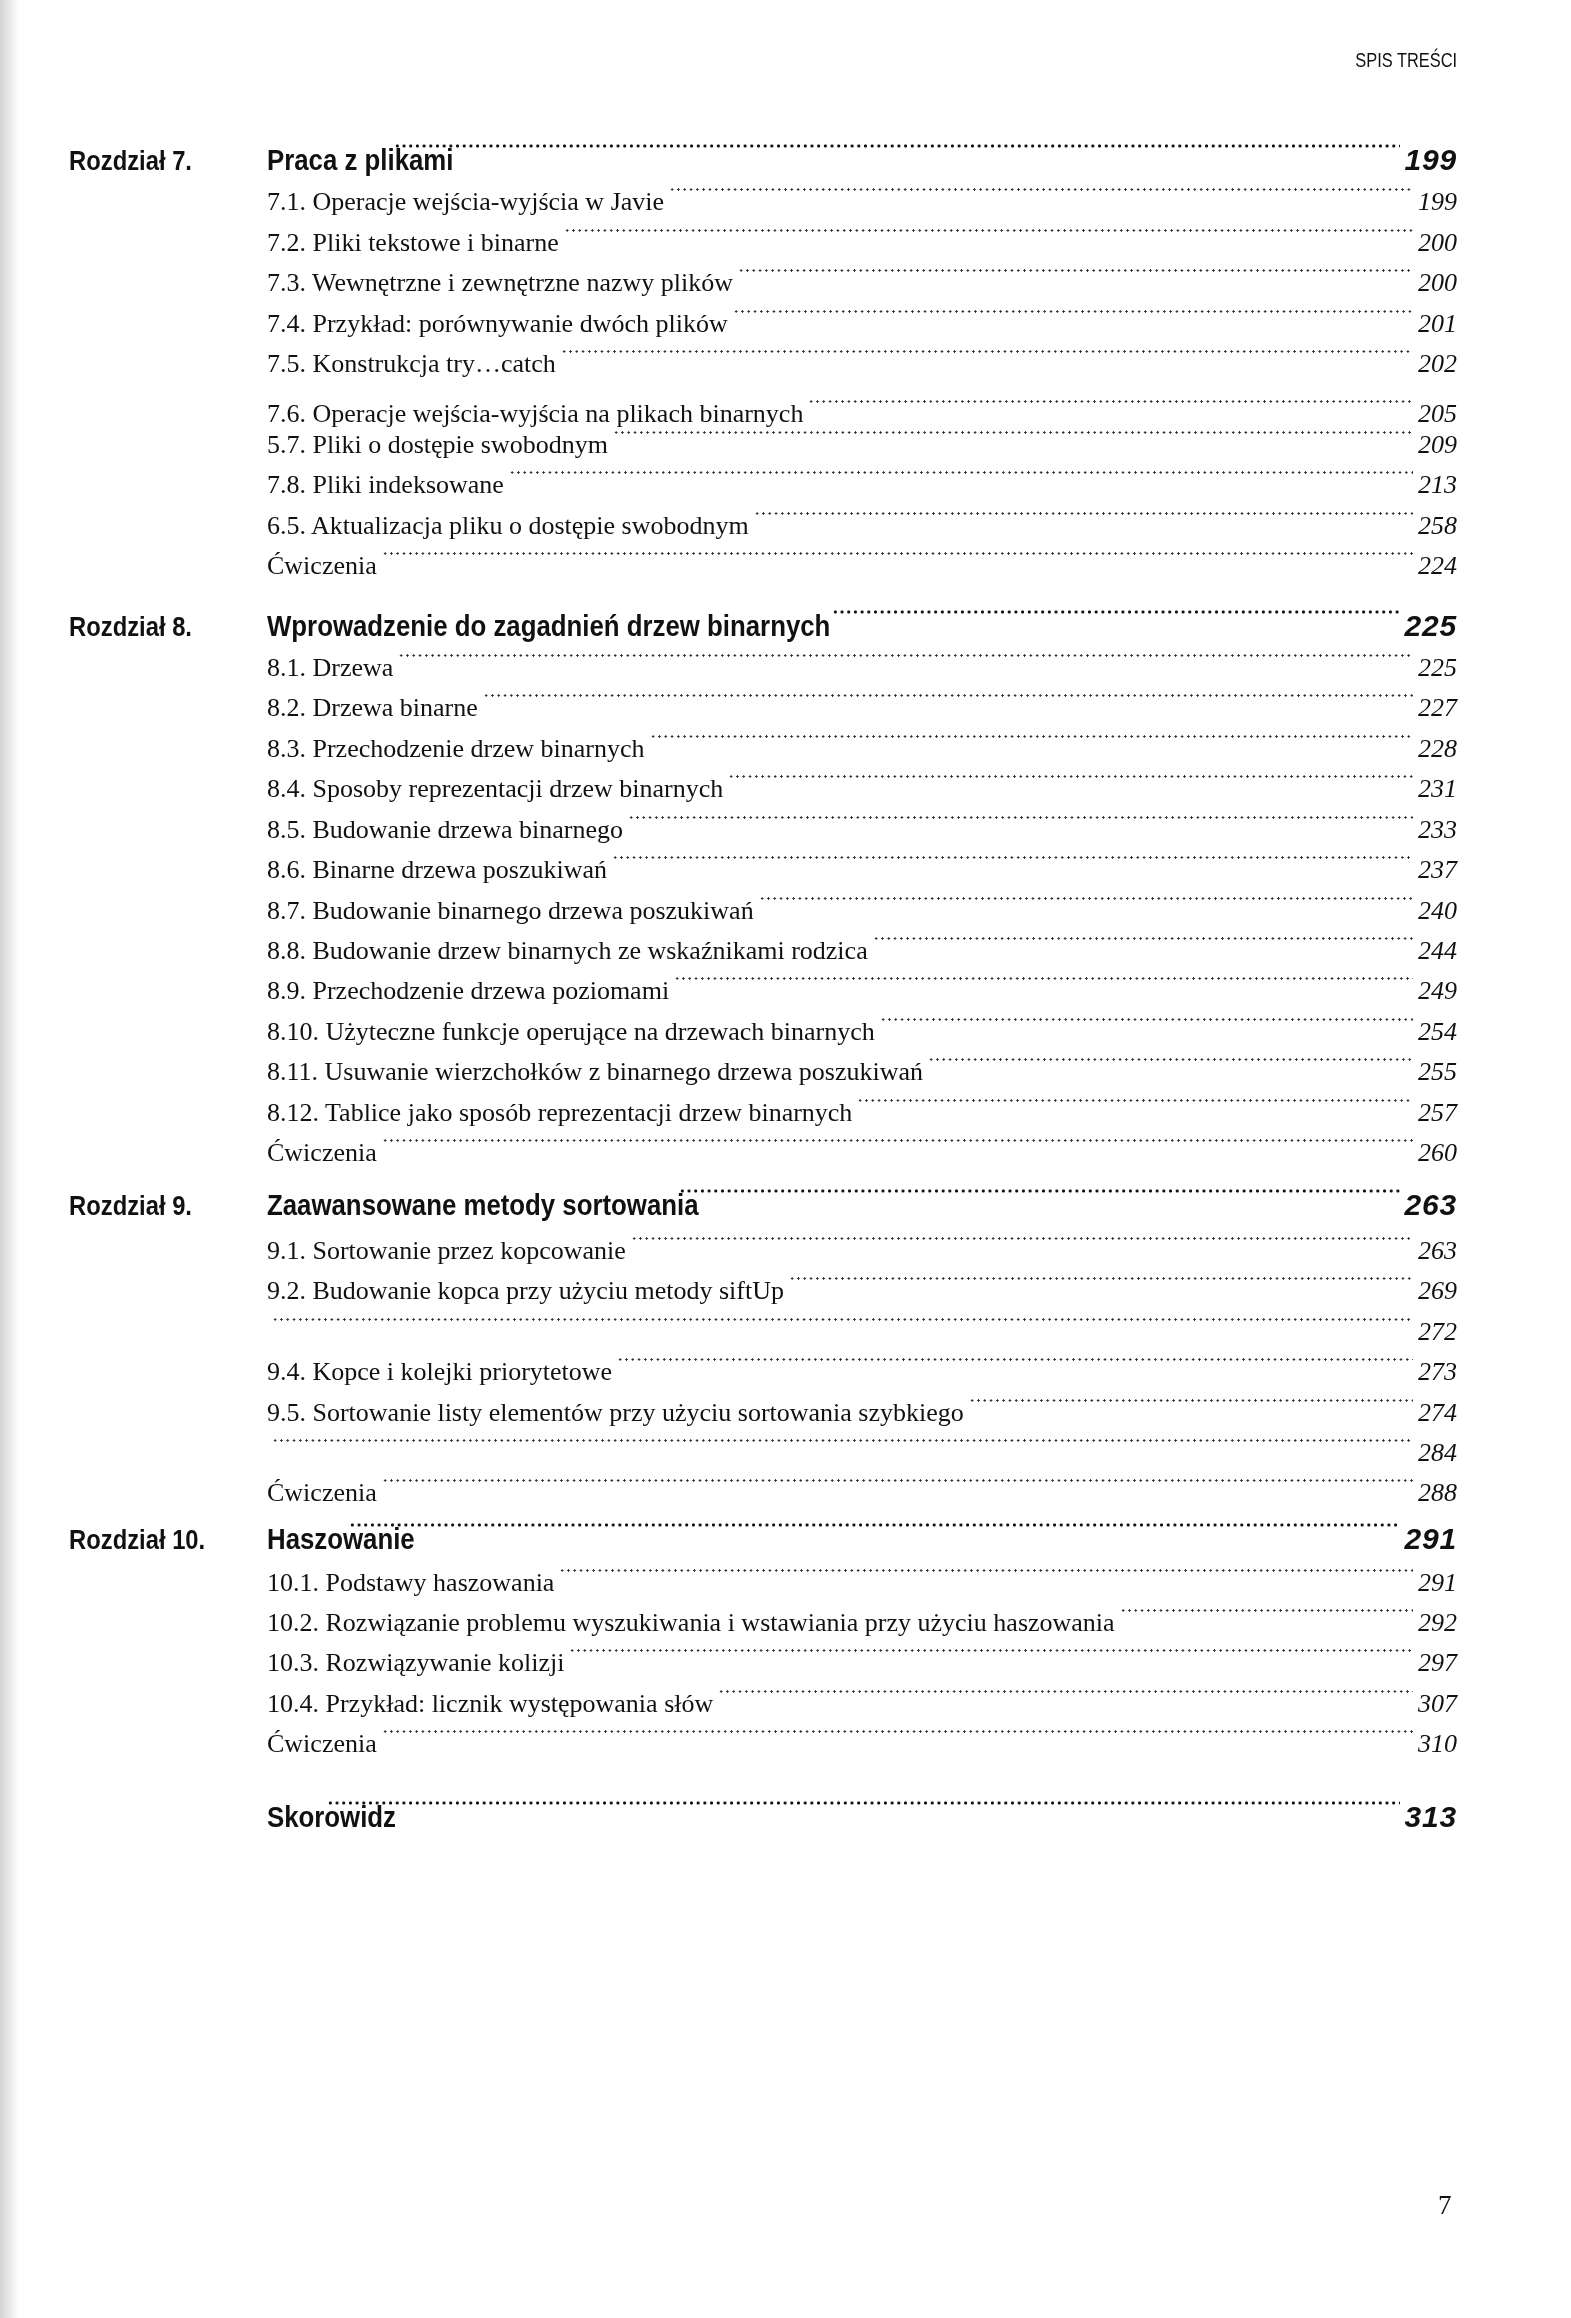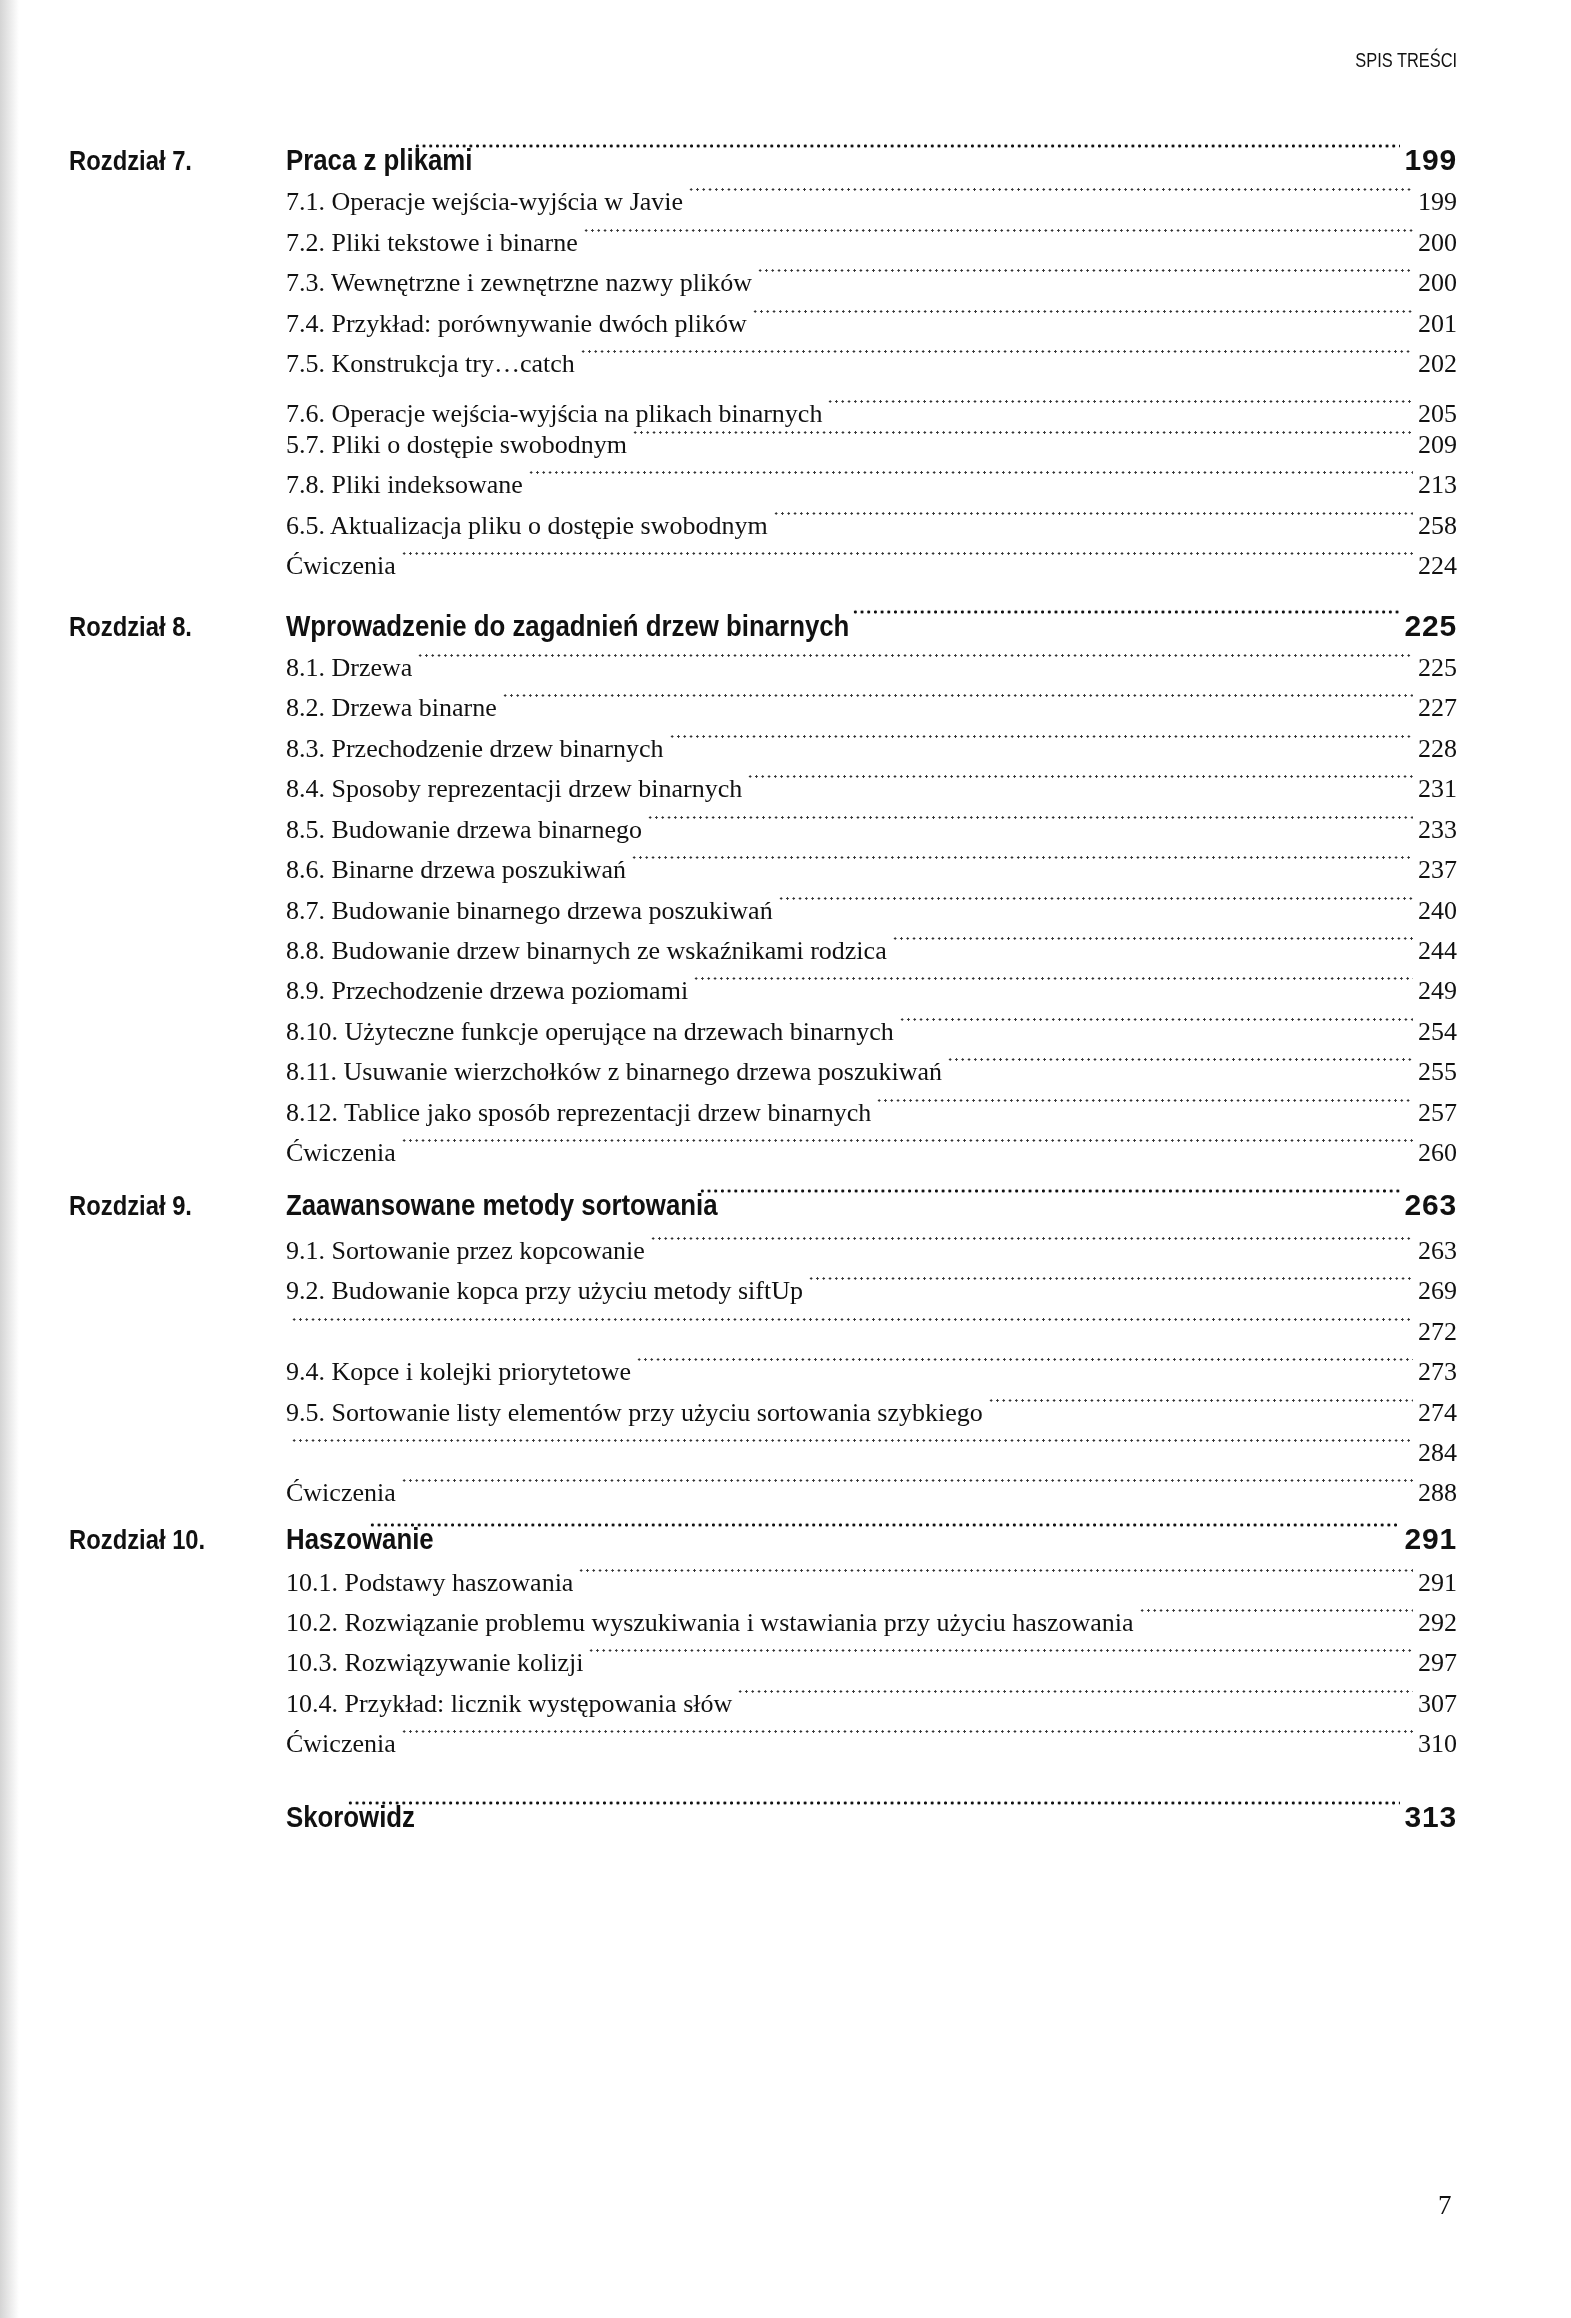--- a/index.html
+++ b/index.html
@@ -22,30 +22,30 @@
       position: absolute; left: 0; right: 0; height: 40px;
       display: flex; align-items: flex-end;
     }
     .chap-label {
       position: absolute; left: 0; bottom: 3.4px;
       font-family: "Liberation Sans", sans-serif; font-weight: bold; font-size: 28px;
       transform: scaleX(0.85); transform-origin: left bottom; white-space: nowrap;
     }
     .entry {
       position: absolute; left: 198px; right: 0; bottom: 3.4px;
-      display: flex; align-items: flex-end; white-space: nowrap; margin-left: 19px;
+      display: flex; align-items: flex-end; white-space: nowrap;
     }
     .entry .title { flex: 0 0 auto; }
     .entry .leader {
       flex: 1 1 auto; margin: 0 5px; height: 5px; align-self: baseline;
       background-image: radial-gradient(circle, #222 1.1px, transparent 1.3px);
       background-size: 5.9px 5px; background-repeat: repeat-x; background-position: left center;
       position: relative; top: 0px;
     }
-    .entry .page { flex: 0 0 auto; }
+    .entry .page { flex: 0 0 auto; font-style: italic; }
     .sub .title, .sub .page {
       font-family: "Liberation Serif", serif; font-size: 26px;
     }
     .sub .leader { background-image: radial-gradient(circle, #333 1px, transparent 1.3px); background-size: 6.3px 5px; }
     .head .title, .head .page {
       font-family: "Liberation Sans", sans-serif; font-weight: bold; font-size: 30px;
     }
     .head .title { transform: scaleX(0.86); transform-origin: left bottom; margin-right: -8%; }
     .head .leader {
       background-image: radial-gradient(circle, #111 1.5px, transparent 1.8px);

